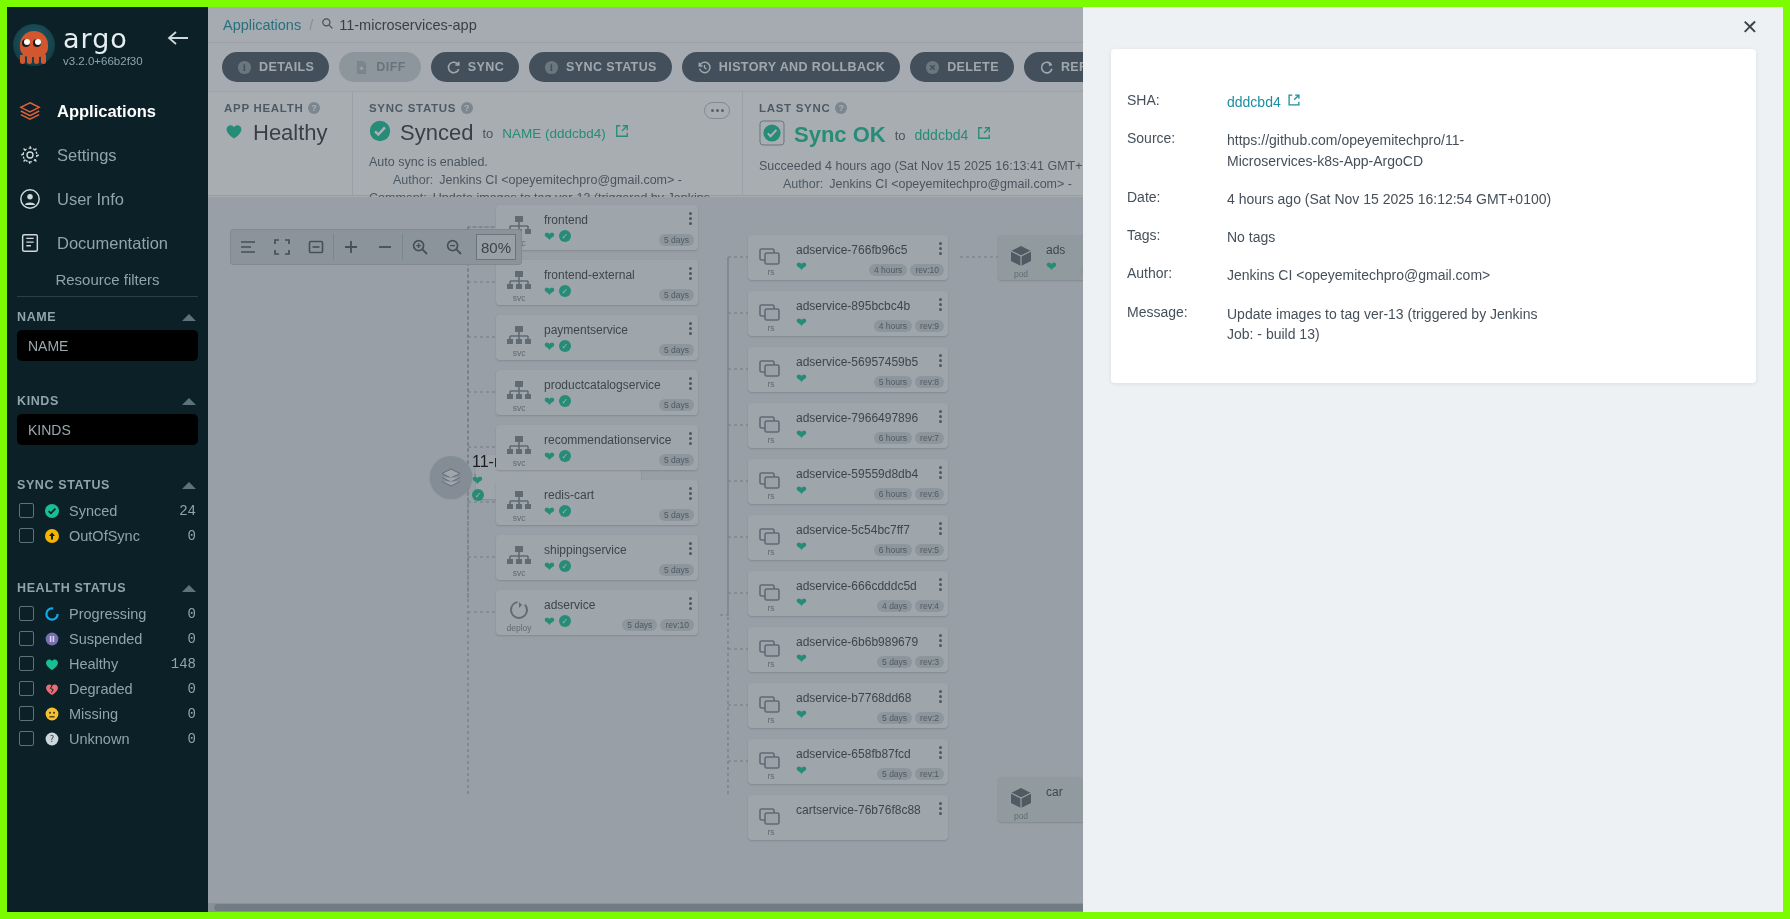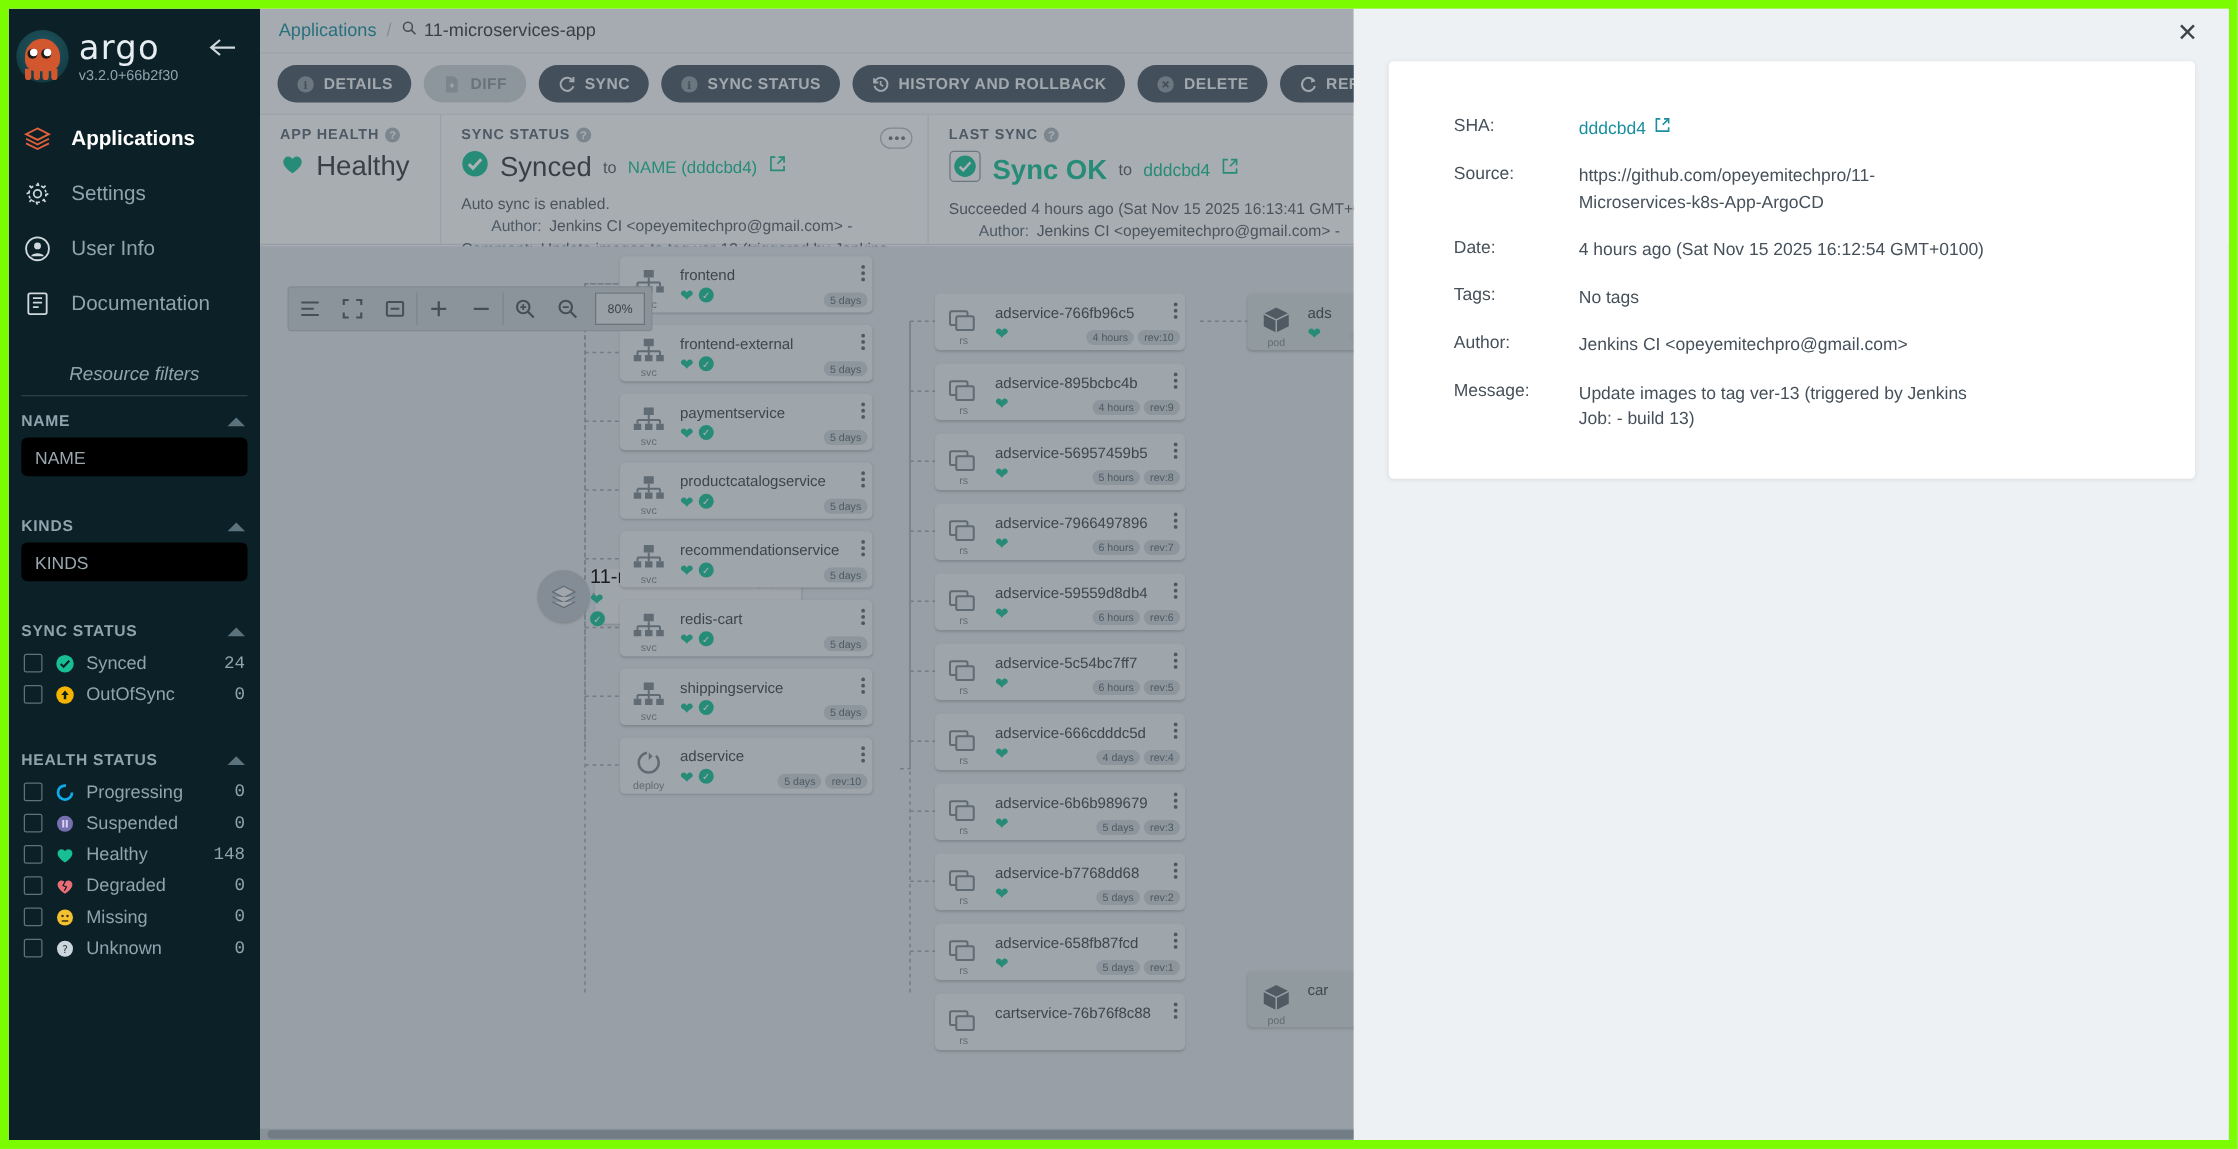--- a/index.html
+++ b/index.html
@@ -58,21 +58,21 @@
     position: absolute; right: 18px; top: 22px; width: 24px; height: 18px; cursor: pointer;
   }
   .nav { margin-top: 20px; }
   .nav-item {
     display: flex; align-items: center; gap: 14px;
     padding: 9px 0 9px 10px; cursor: pointer; font-size: 16.5px; color: #8fa4ad;
   }
   .nav-item.active { color: #fff; font-weight: bold; }
   .nav-ico { width: 26px; height: 26px; flex: none; display: flex; align-items: center; justify-content: center; }
   .filters-title {
-    text-align: center; color: #8fa4ad; font-size: 15px; margin: 26px 0 8px 0; font-style: italic;
+    text-align: center; color: #8fa4ad; font-size: 15px; margin: 6px 0 8px 0;
   }
   .filters-sep { height: 1px; background: #2a4048; margin: 0 10px 10px 10px; }
   .filter-group { padding: 0 10px; margin-bottom: 30px; }
   .filter-head {
     display: flex; align-items: center; justify-content: space-between;
     color: #8fa4ad; font-size: 12.5px; letter-spacing: .6px; font-weight: bold;
     padding: 3px 2px 6px 0; cursor: pointer;
   }
   .caret-up { width: 0; height: 0; border-left: 7px solid transparent; border-right: 7px solid transparent; border-bottom: 7px solid #5b737d; }
   .filter-input {
@@ -146,21 +146,21 @@
     position: absolute; left: 22px; top: 32px; height: 36px;
     background: #c7ced3; border: 1px solid #b4bcc2; border-radius: 3px;
     display: flex; align-items: center; z-index: 5;
   }
   .gt-btn {
     width: 34px; height: 34px; display: flex; align-items: center; justify-content: center; cursor: pointer;
   }
   .gt-sep { width: 1px; height: 26px; background: #aab3b9; }
   .gt-zoom {
     min-width: 40px; height: 26px; margin: 0 5px; border: 1px solid #8e979e;
-    background: #dde2e6; color: #3c444a; font-size: 10px;
+    background: #dde2e6; color: #3c444a; font-size: 15px;
     display: flex; align-items: center; justify-content: center; cursor: pointer;
   }
 
   .node {
     position: absolute; background: #e6eaee; border-radius: 4px;
     box-shadow: 0 1px 2px rgba(0,0,0,.18);
     display: flex; align-items: flex-start;
   }
   .node .nicon {
     width: 46px; min-height: 100%; display: flex; flex-direction: column;
@@ -206,21 +206,21 @@
   }
   #modal-close {
     position: absolute; right: 22px; top: 10px; width: 22px; height: 22px; cursor: pointer;
     color: #3b444a; font-size: 20px; line-height: 20px; text-align: center;
   }
   #modal-card {
     position: absolute; left: 28px; top: 42px; width: 645px;
     background: #fff; border-radius: 4px; padding: 34px 0 30px 0;
     box-shadow: 0 1px 4px rgba(0,0,0,.08);
   }
-  .m-row { display: flex; padding: 9px 40px 9px 52px; font-size: 14px; }
+  .m-row { display: flex; padding: 9px 40px 9px 16px; font-size: 14px; }
   .m-label { width: 100px; color: #46505a; flex: none; }
   .m-value { color: #46505a; line-height: 1.45; }
   .m-value.link { color: #1b8fa0; display: flex; align-items: center; gap: 6px; }
 </style>
 </head>
 <body>
 
 <div id="green-frame"></div>
 
 <div id="app-root">

